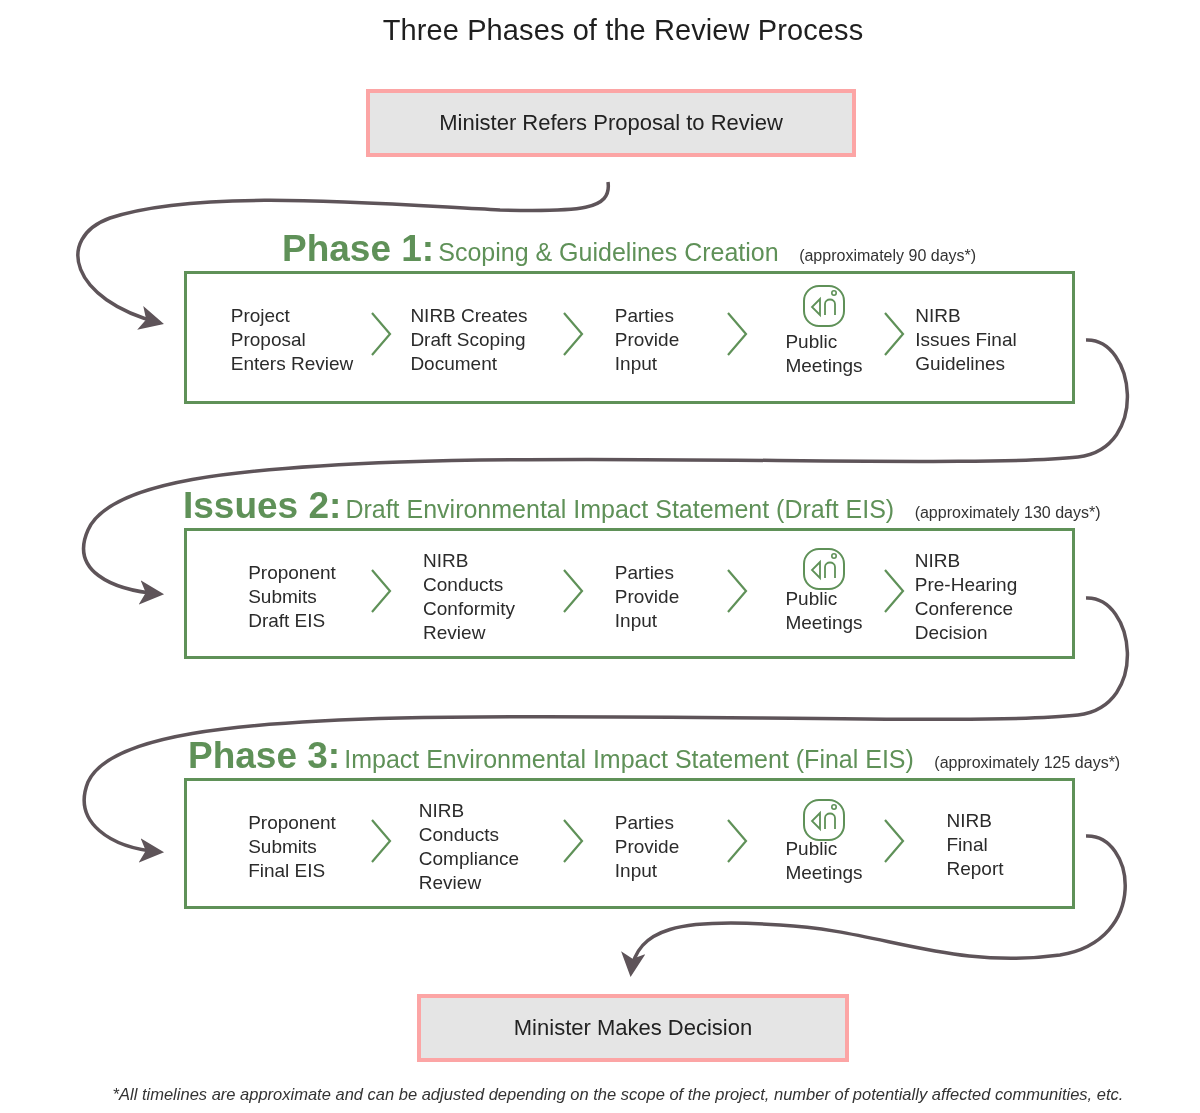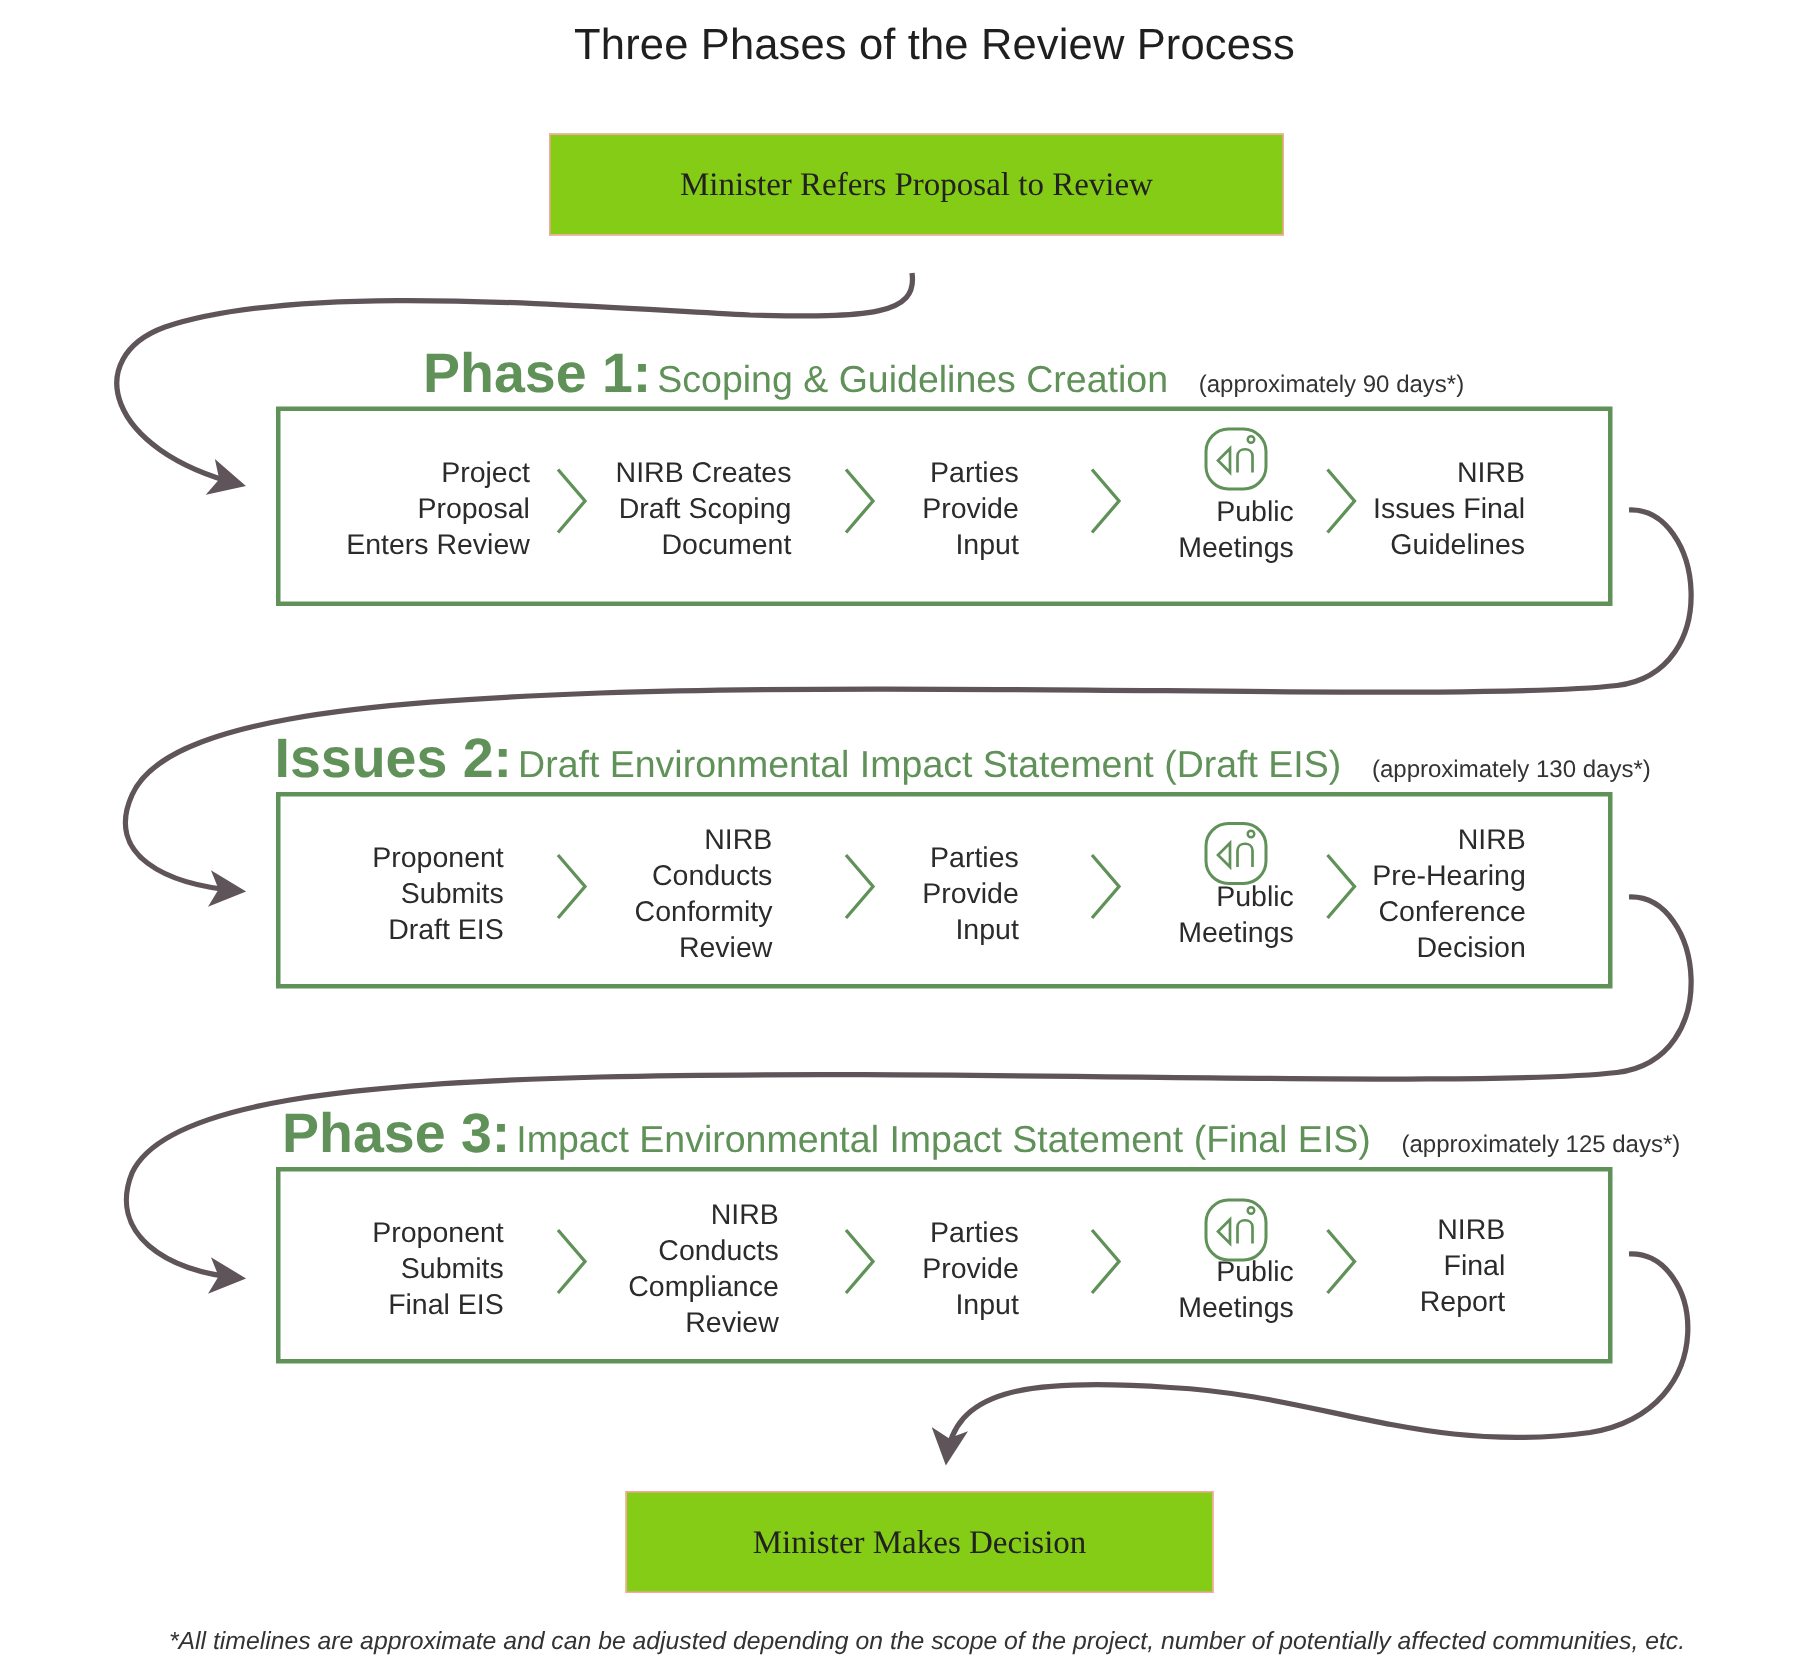--- a/index.html
+++ b/index.html
@@ -1,29 +1,29 @@
 <!DOCTYPE html>
 <html><head>
 <meta charset="utf-8">
 <style>
   html, body { margin: 0; padding: 0; background: #ffffff; }
   body { width: 1200px; height: 1113px; position: relative; overflow: hidden;
          font-family: "Liberation Sans", sans-serif; color: #2b2b2b; }
   .abs { position: absolute; }
   #title { left: 0; width: 1246px; top: 14px; text-align: center; font-size: 29px; color: #1f1f1f; letter-spacing: 0.1px; }
-  .gbox { position: absolute; background: #84cc16; border: 1px solid #fca5a5; box-sizing: border-box;
-          display: flex; align-items: center; justify-content: center; font-size: 22px; color: #222; font-family: Liberation Serif, serif; }
+  .gbox { position: absolute; background: #e5e5e5; border: 4px solid #fca5a5; box-sizing: border-box;
+          display: flex; align-items: center; justify-content: center; font-size: 22px; color: #222; }
   #start-box { left: 366px; top: 89px; width: 490px; height: 68px; }
-  #end-box { left: 417px; top: 994px; width: 392px; height: 68px; }
+  #end-box { left: 417px; top: 994px; width: 432px; height: 68px; }
   .phase-head { position: absolute; white-space: nowrap; color: #5f9158; }
   .phase-head .ph-label { font-size: 37px; font-weight: bold; }
   .phase-head .ph-name { font-size: 25px; margin-left: 4px; margin-top: 46px; }
   .phase-head .ph-dur { font-size: 16px; color: #333; margin-left: 16px; }
   .phase-box { position: absolute; left: 184px; width: 891px; border: 3px solid #5f9158; box-sizing: border-box; background: #fff; }
-  .step { position: absolute; text-align: right; font-size: 19px; line-height: 24px; color: #2b2b2b;
+  .step { position: absolute; text-align: left; font-size: 19px; line-height: 24px; color: #2b2b2b;
           transform: translate(-50%, -50%); white-space: pre-line; }
   .chev { position: absolute; width: 26px; height: 46px; transform: translate(-50%, -50%); }
   .meet-icon { position: absolute; width: 46px; height: 46px; transform: translate(-50%, 0); }
   #footnote { left: 0; width: 1236px; text-align: center; top: 1085px; font-size: 16.5px; font-style: italic; color: #333; }
   svg.overlay { position: absolute; left: 0; top: 0; pointer-events: none; }
 </style>
 </head>
 <body>
 
 <div id="title" class="abs">Three Phases of the Review Process</div>

